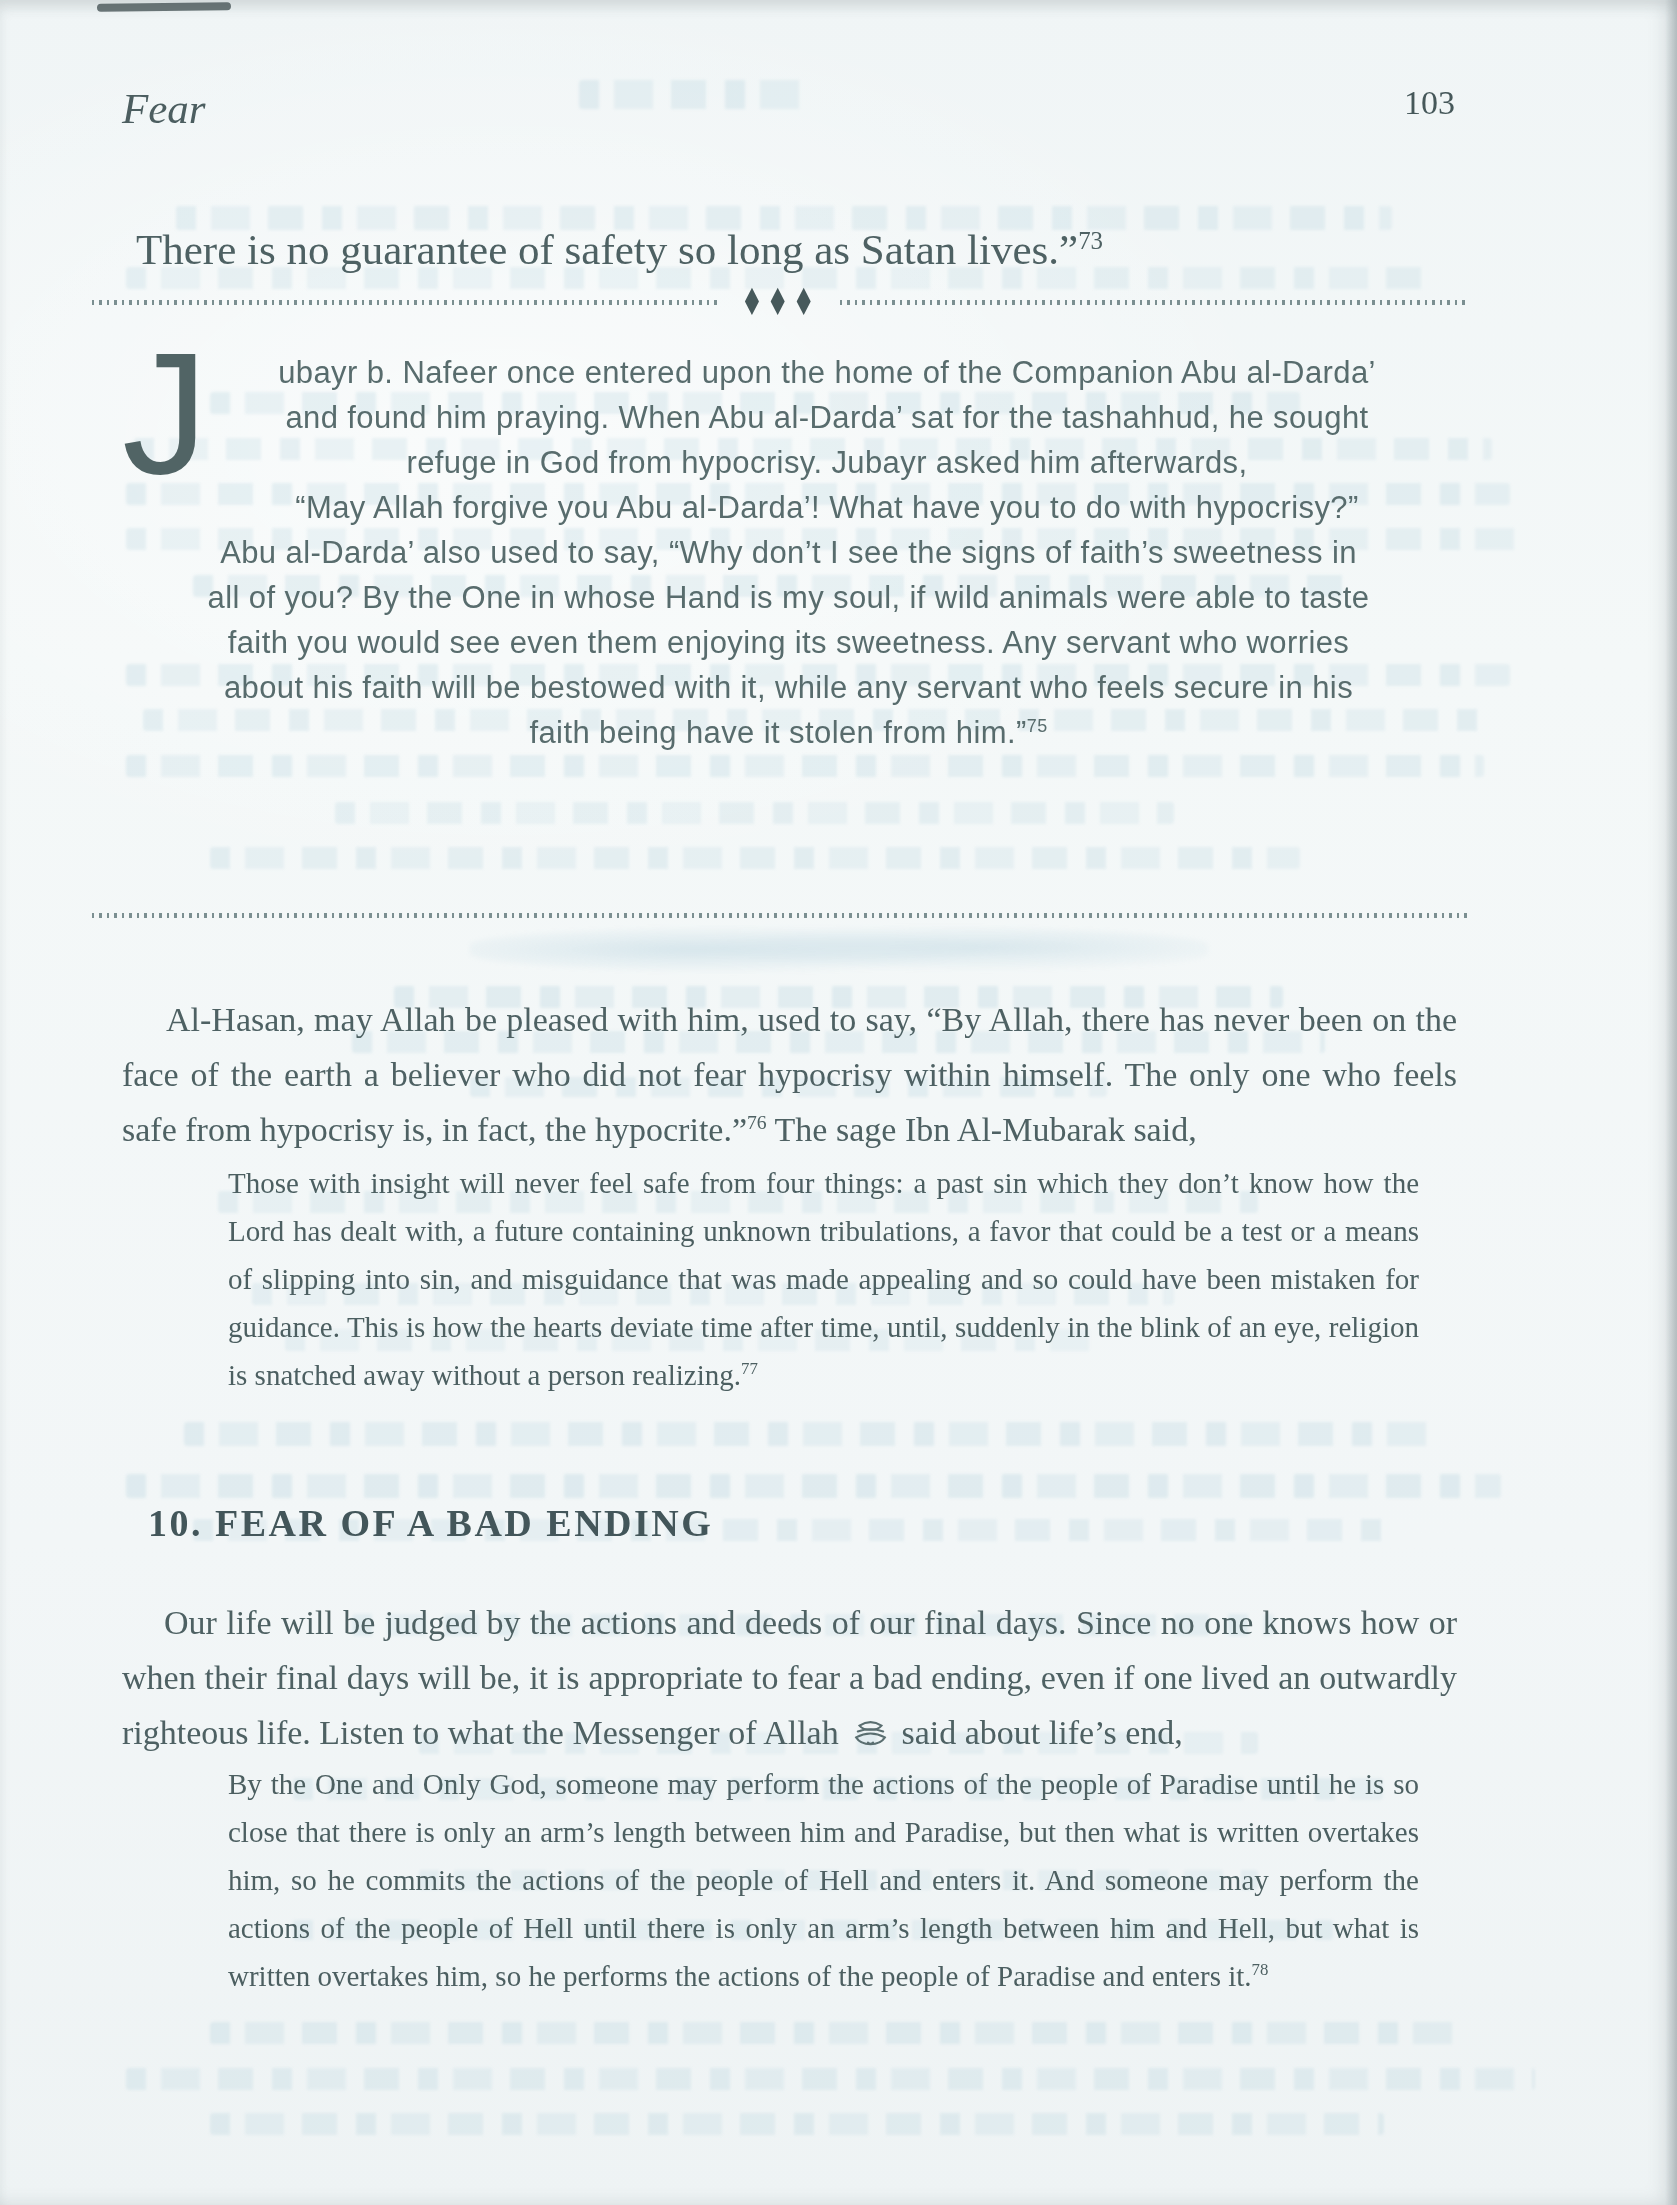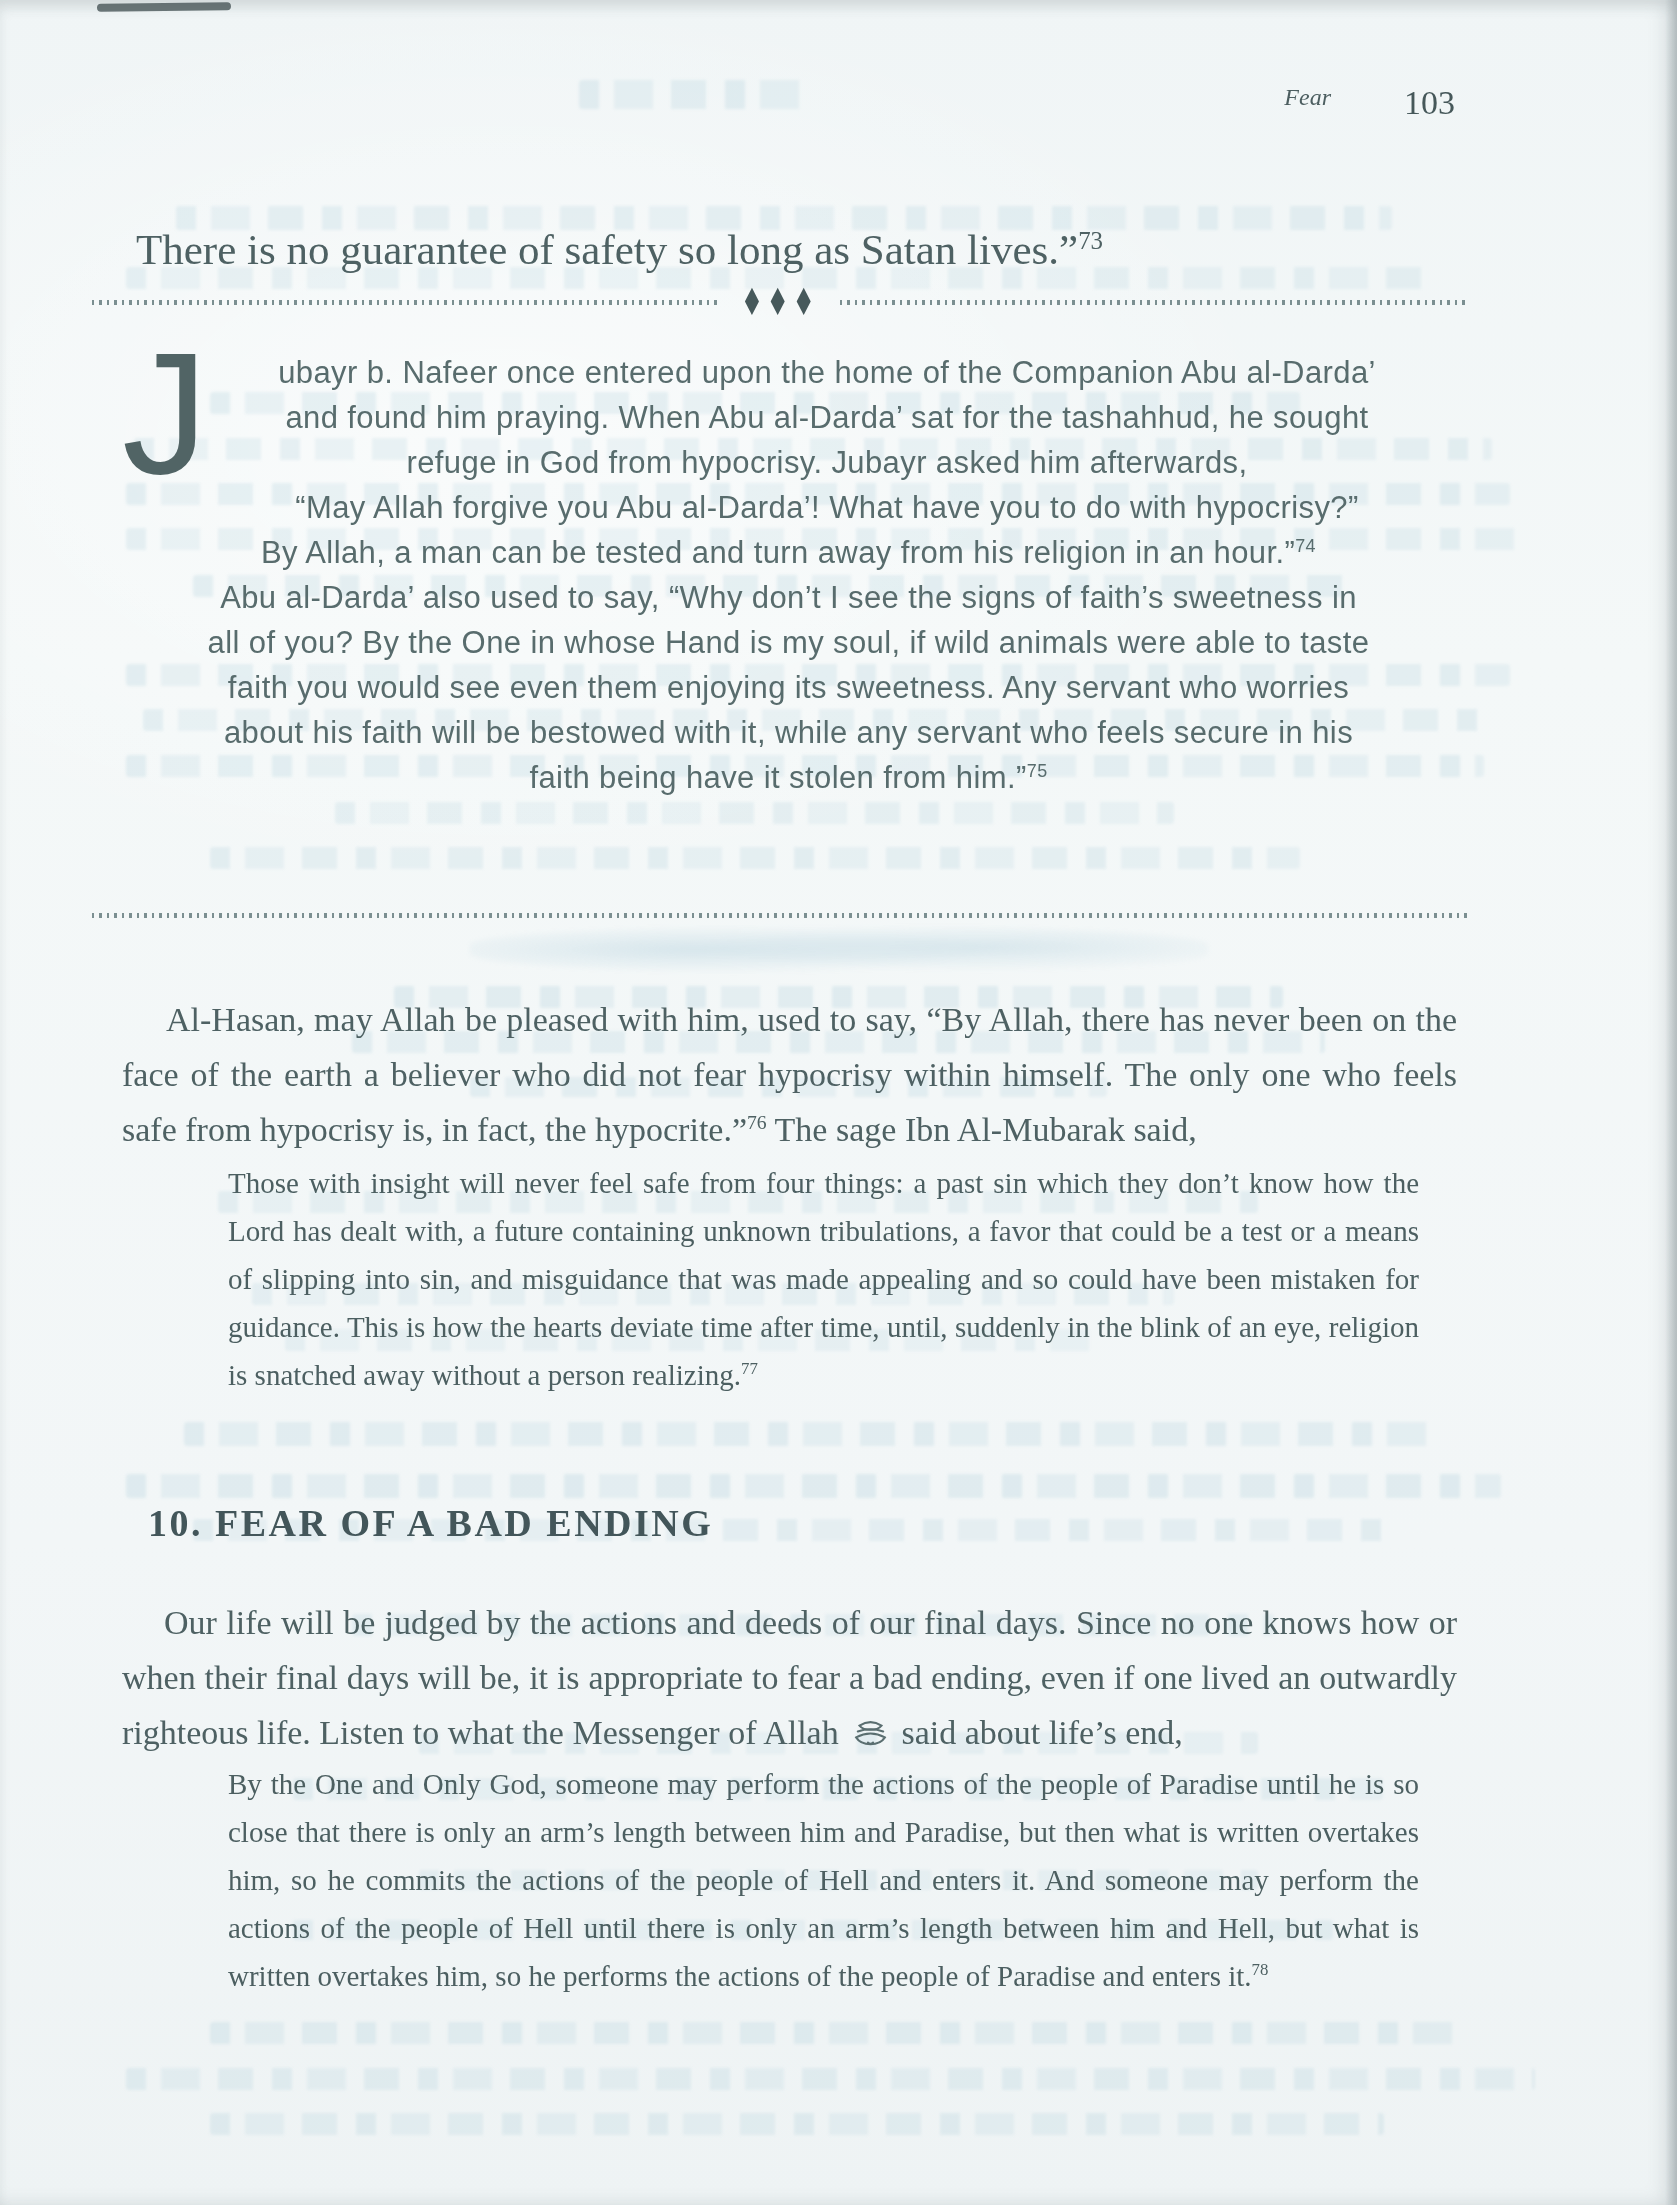--- a/index.html
+++ b/index.html
@@ -24,22 +24,22 @@
     background:repeating-linear-gradient(90deg,
       rgba(157,196,211,.55) 0 20px, rgba(157,196,211,0) 20px 35px,
       rgba(157,196,211,.42) 35px 74px, rgba(157,196,211,0) 74px 92px,
       rgba(157,196,211,.5) 92px 127px, rgba(157,196,211,0) 127px 146px);}
   .ghost-blob{position:absolute;filter:blur(2.5px);opacity:.5;border-radius:40%;
     background:
       radial-gradient(60% 80% at 30% 50%, rgba(140,185,205,.55), rgba(140,185,205,0) 70%),
       radial-gradient(55% 75% at 70% 45%, rgba(140,185,205,.5), rgba(140,185,205,0) 72%);}
   
   .runhead{position:absolute;left:122px;top:84px;width:1333px;height:42px;}
-  .runhead .title{position:absolute;left:0;right:124px;text-align:right;
-    font-style:italic;font-size:24px;color:#4c5e60;}
+  .runhead .title{position:absolute;left:0;right:124px;text-align:left;
+    font-style:italic;font-size:43px;color:#4c5e60;}
   .runhead .folio{position:absolute;right:0;top:0;font-size:34px;color:#46585a;}
   
   .intro{position:absolute;left:136px;top:228px;width:1333px;font-size:43px;line-height:44px;}
   sup{font-size:.58em;vertical-align:super;line-height:0;}
   
   .rule{position:absolute;left:92px;width:1375px;height:5px;display:flex;align-items:center;}
   .rule .dots{flex:1;height:4.2px;
     background:repeating-linear-gradient(90deg,#7b8f91 0 2.1px, rgba(123,143,145,0) 2.1px 7.5px);}
   .rule .diamonds{padding:0 22px;font-family:"DejaVu Sans",sans-serif;
     font-size:25px;letter-spacing:3.4px;color:#47595b;transform:scaleY(1.5);line-height:0;}
@@ -118,21 +118,20 @@
     <div class="diamonds">♦♦♦</div>
     <div class="dots"></div>
   </div>
 
   <div class="hadith">
     <span class="dropcap">J</span>
     <div class="hline"><span>ubayr b. Nafeer once entered upon the home of the Companion Abu al-Darda’</span><sup></sup></div>
     <div class="hline"><span>and found him praying. When Abu al-Darda’ sat for the tashahhud, he sought</span><sup></sup></div>
     <div class="hline"><span>refuge in God from hypocrisy. Jubayr asked him afterwards,</span><sup></sup></div>
     <div class="hline"><span>“May Allah forgive you Abu al-Darda’! What have you to do with hypocrisy?”</span><sup></sup></div>
-    <div class="hline"><span>By Allah, a man can be tested and turn away from his religion in an hour.”</span><sup>74</sup></div>
     <div class="hline"><span>Abu al-Darda’ also used to say, “Why don’t I see the signs of faith’s sweetness in</span><sup></sup></div>
     <div class="hline"><span>all of you? By the One in whose Hand is my soul, if wild animals were able to taste</span><sup></sup></div>
     <div class="hline"><span>faith you would see even them enjoying its sweetness. Any servant who worries</span><sup></sup></div>
     <div class="hline"><span>about his faith will be bestowed with it, while any servant who feels secure in his</span><sup></sup></div>
     <div class="hline"><span>faith being have it stolen from him.”</span><sup>75</sup></div>
   </div>
 
   <div class="rule rule2">
     <div class="dots"></div>
   </div>

